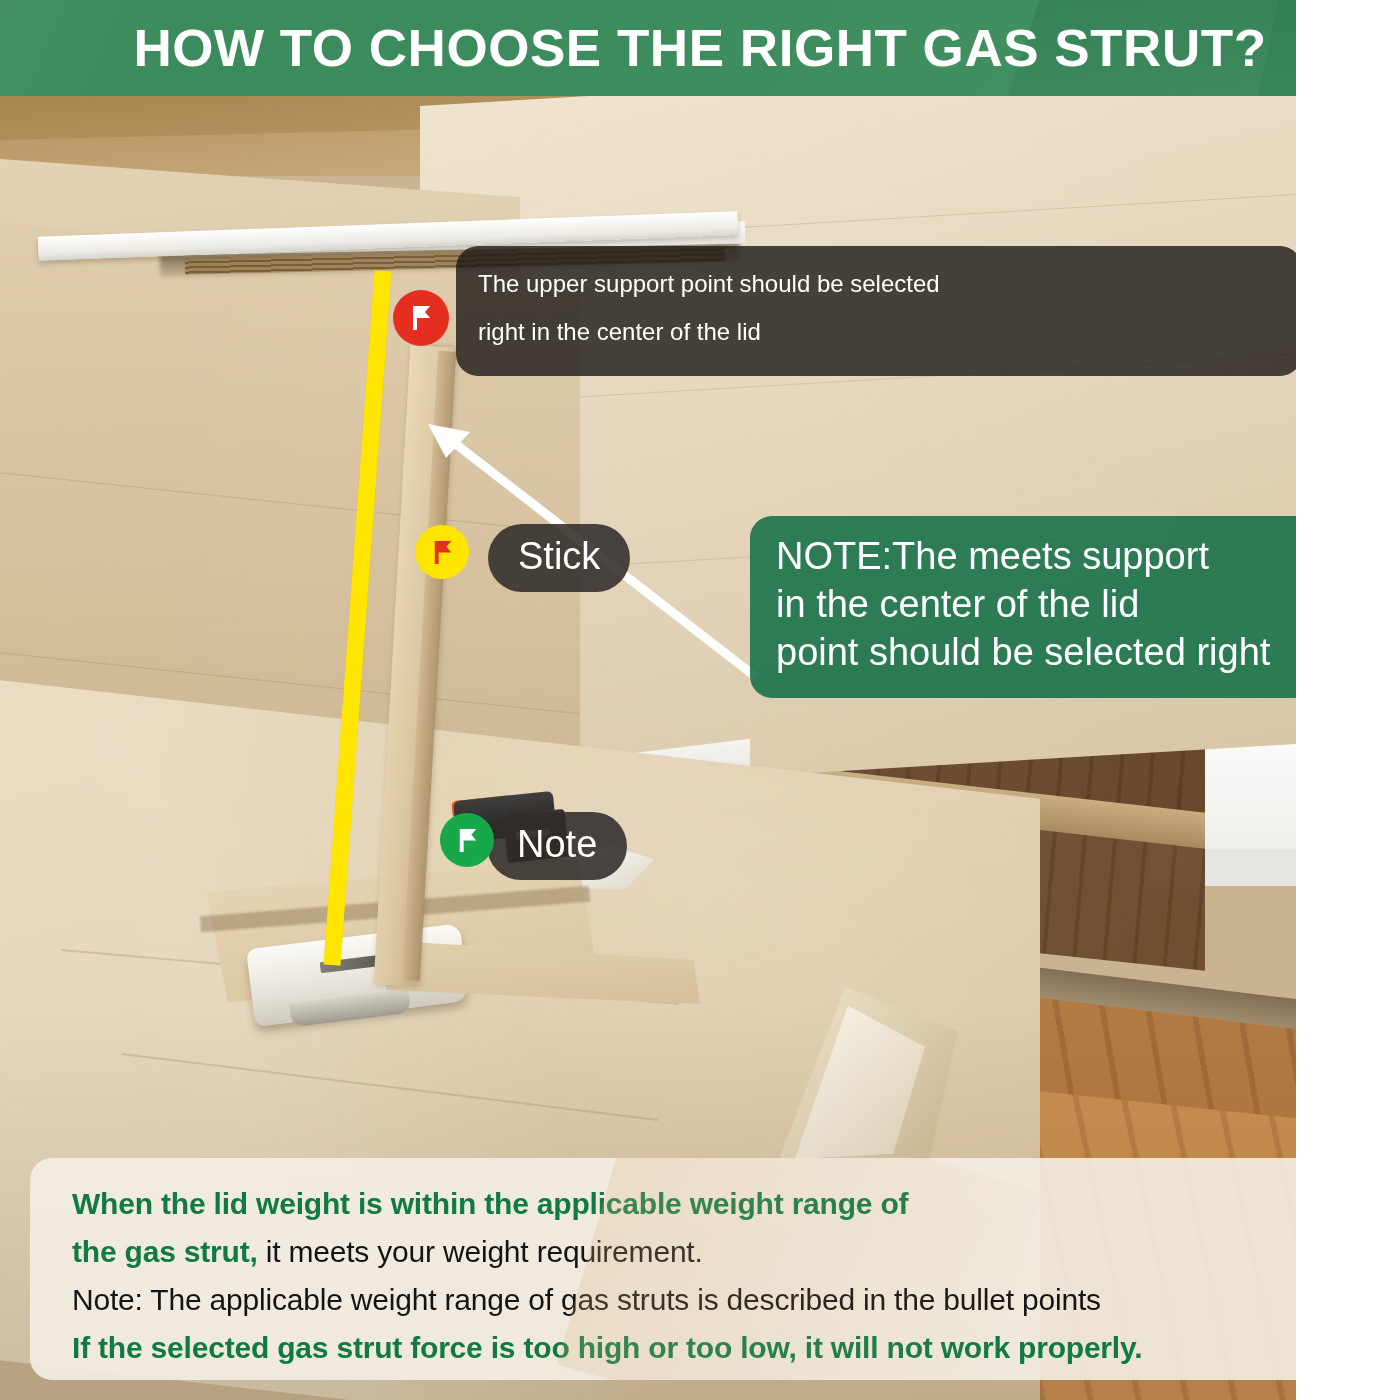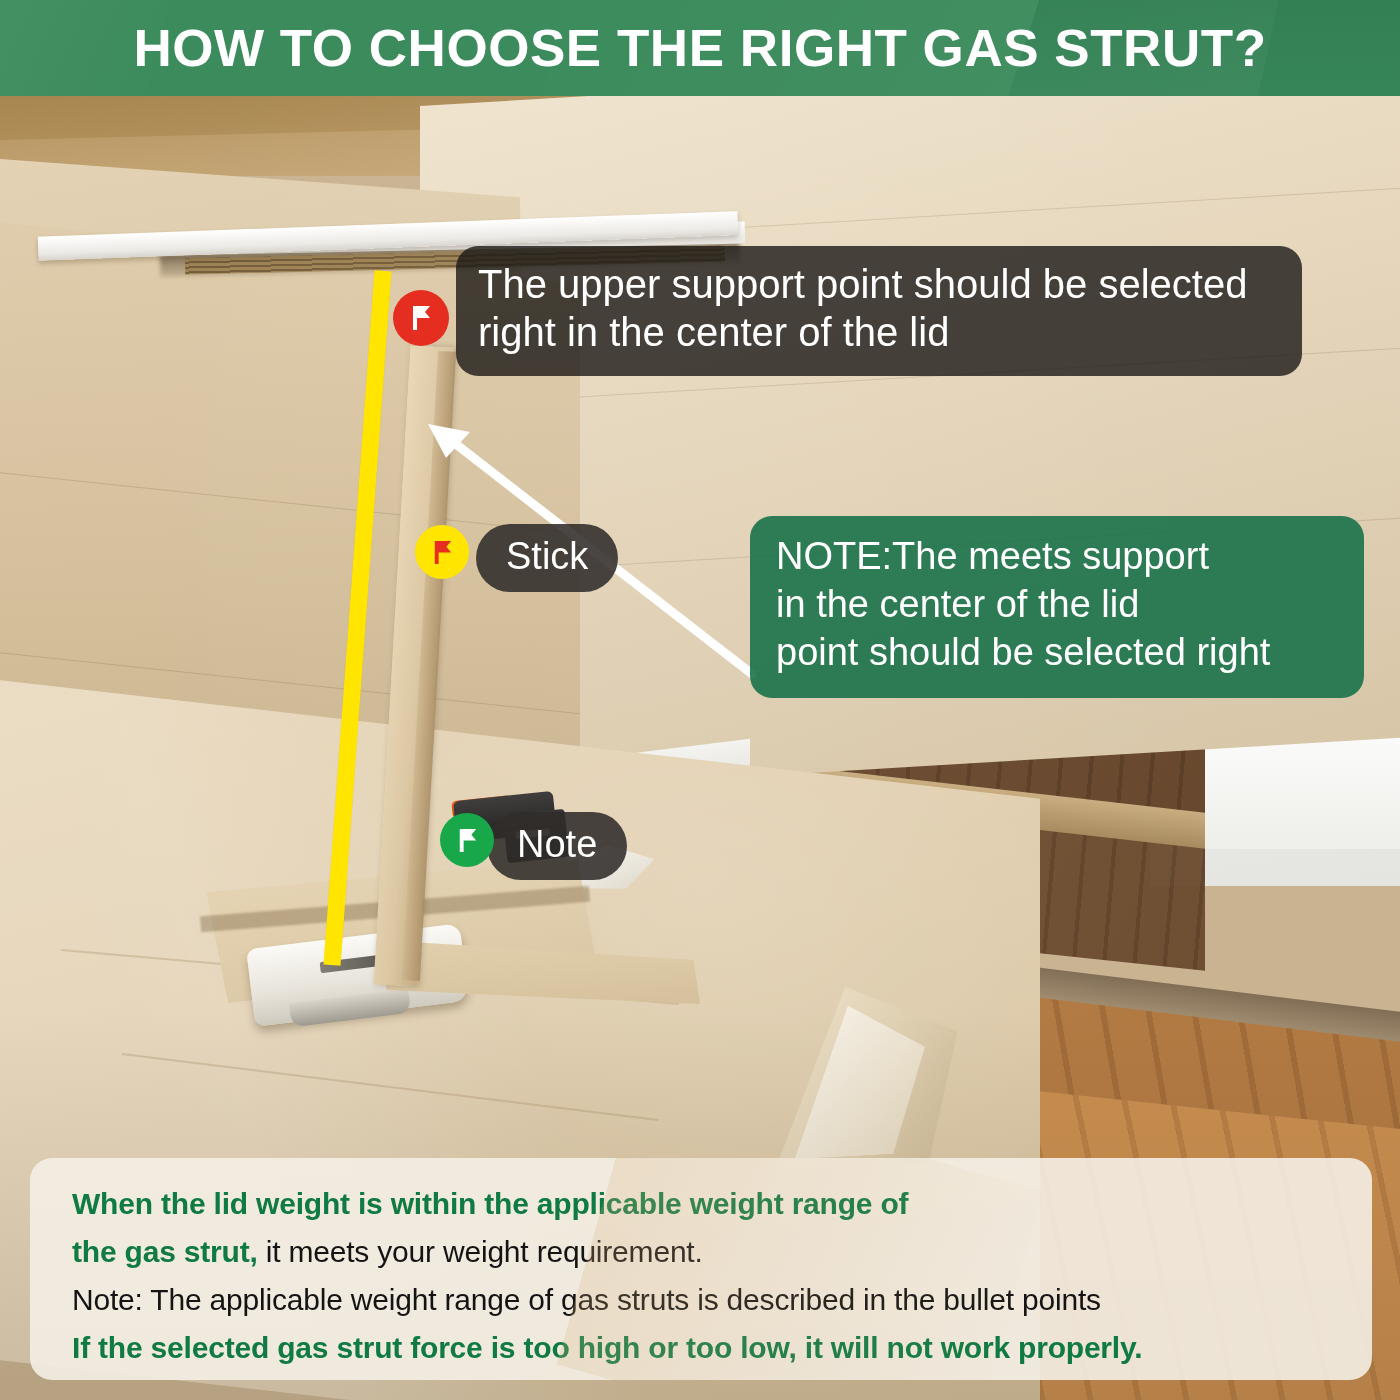--- a/index.html
+++ b/index.html
@@ -1,18 +1,18 @@
 <!DOCTYPE html>
 <html><head>
 <meta charset="utf-8">
 <style>
   html,body{margin:0;padding:0;background:#fff;}
   body{width:1400px;height:1400px;font-family:"Liberation Sans",sans-serif;}
 
-  #page{position:relative;width:1400px;height:1400px;overflow:hidden;background:#e9ddc8;}
+  #page{position:relative;width:1296px;height:1400px;overflow:hidden;background:#e9ddc8;}
 
   
   #header{
     position:absolute;left:0;top:0;width:1400px;height:96px;
     background:#3b8b5c;
     overflow:hidden;
     z-index:40;
   }
   #header .sheen1{
     position:absolute;left:-120px;top:-60px;width:260px;height:320px;
@@ -354,21 +354,21 @@
     z-index:29;
     white-space:nowrap;
   }
 
   #callout-top{
     position:absolute;left:456px;top:246px;width:802px;
     background:rgba(28,25,23,.80);
     border-radius:22px;
     padding:14px 22px 20px 22px;
     color:#fff;
-    font-size:40px;
+    font-size:24px;
     line-height:48px;
     z-index:28;
   }
   #note-box{
     position:absolute;left:750px;top:516px;width:562px;
     background:rgba(20,112,72,.88);
     border-radius:22px;
     padding:16px 26px 22px 26px;
     color:#fff;
     font-size:38px;
@@ -533,21 +533,21 @@
     </span>
   </div>
 
   <div class="marker" style="left:415px;top:525px;width:54px;height:54px;background:#ffe500;">
     <span>
       <svg width="29" height="29" viewBox="0 0 30 30">
         <path d="M7 3 h17 l-5 6 5 6 h-13 v12 h-4 z" fill="#e62e20"></path>
       </svg>
     </span>
   </div>
-  <div class="pill" style="left:476px;top:524px;height:56px;">
+  <div class="pill" style="left:488px;top:524px;height:56px;">
     <span>Stick</span>
   </div>
 
   <div class="marker" style="left:440px;top:813px;width:54px;height:54px;background:#18a84a;">
     <span>
       <svg width="29" height="29" viewBox="0 0 30 30">
         <path d="M7 3 h17 l-5 6 5 6 h-13 v12 h-4 z" fill="#ffffff"></path>
       </svg>
     </span>
   </div>

